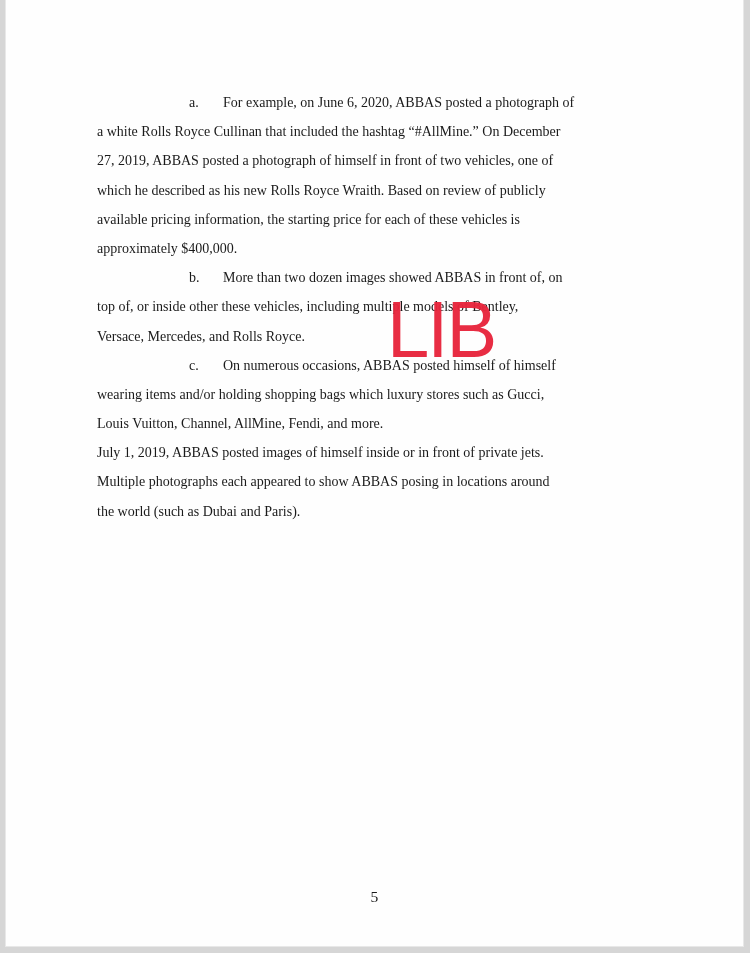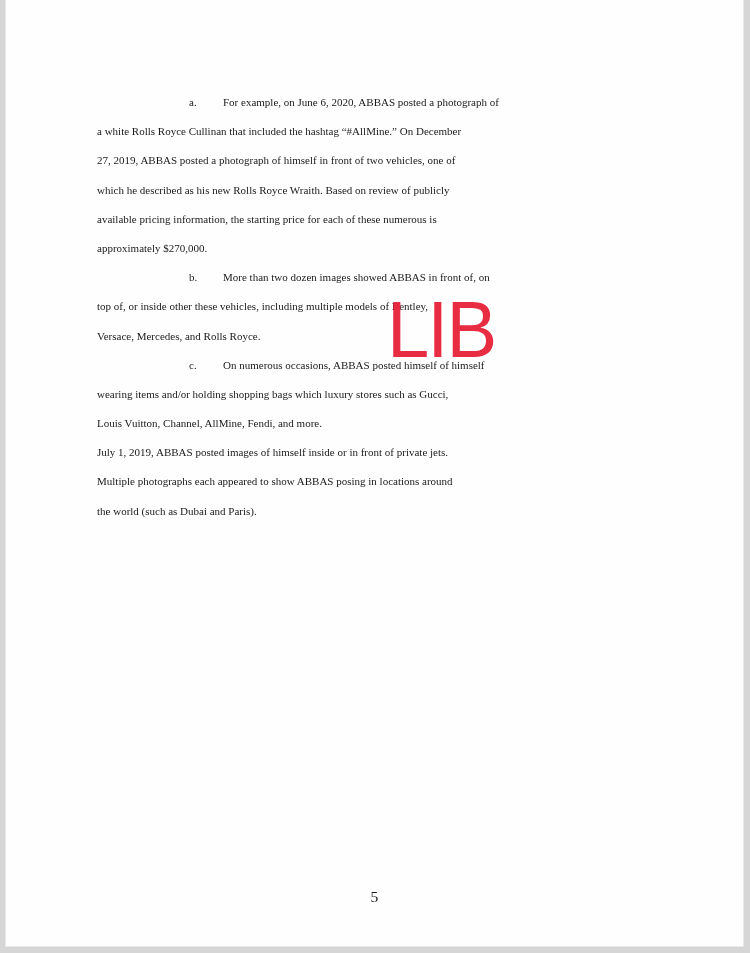--- a/index.html
+++ b/index.html
@@ -24,21 +24,21 @@
       height: 946px;
       background: #fefefe;
       box-shadow: 0 0 0 1px #e8e8e8;
     }
     .text {
       position: absolute;
       left: 91px;
       top: 88px;
       width: 560px;
       font-family: "Liberation Serif", "DejaVu Serif", serif;
-      font-size: 11px;
+      font-size: 14px;
       line-height: 29.2px;
       color: #1a1a1a;
     }
     .para {
       margin: 0;
       text-indent: 0;
       white-space: nowrap;
     }
     .line {
       display: block;
@@ -81,22 +81,22 @@
 <div class="viewer">
   <div class="page">
 
     <div class="text">
 
       <div class="para">
         <span class="line first"><span class="marker">a.</span><span>For example, on June 6, 2020, ABBAS posted a photograph of</span></span>
         <span class="line">a white Rolls Royce Cullinan that included the hashtag “#AllMine.”  On December</span>
         <span class="line">27, 2019, ABBAS posted a photograph of himself in front of two vehicles, one of</span>
         <span class="line">which he described as his new Rolls Royce Wraith.  Based on review of publicly</span>
-        <span class="line">available pricing information, the starting price for each of these numerous is</span>
-        <span class="line">approximately $270,000.</span>
+        <span class="line">available pricing information, the starting price for each of these vehicles is</span>
+        <span class="line">approximately $400,000.</span>
       </div>
 
       <div class="para">
         <span class="line first"><span class="marker">b.</span><span>More than two dozen images showed ABBAS in front of, on</span></span>
         <span class="line">top of, or inside other these vehicles, including multiple models of Bentley,</span>
         <span class="line">Versace, Mercedes, and Rolls Royce.</span>
       </div>
 
       <div class="para">
         <span class="line first"><span class="marker">c.</span><span>On numerous occasions, ABBAS posted himself of himself</span></span>

